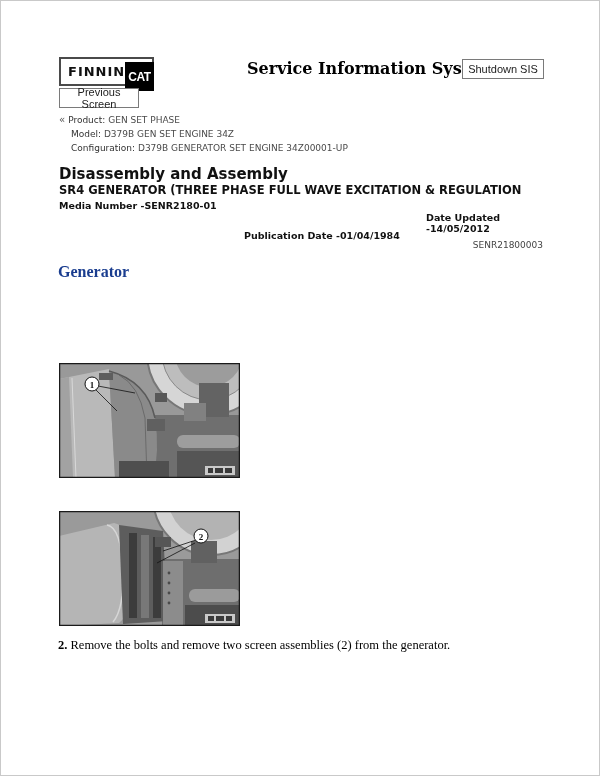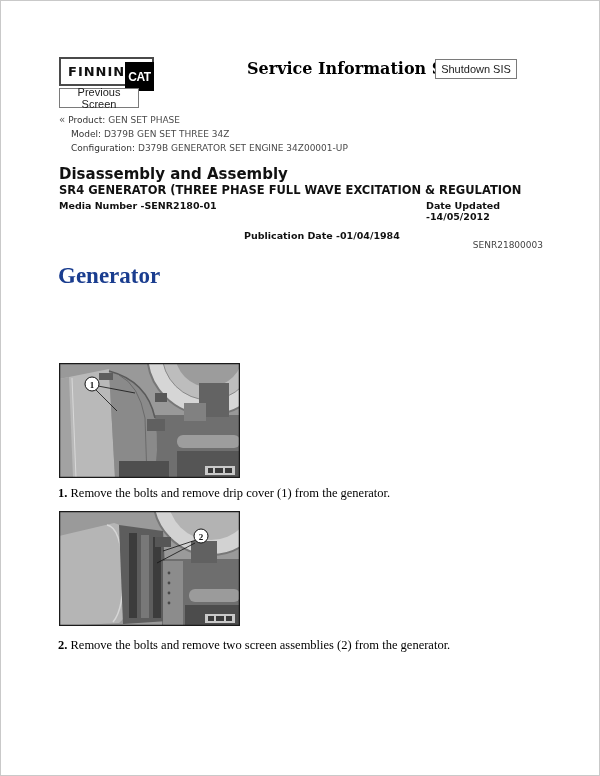--- a/index.html
+++ b/index.html
@@ -29,43 +29,43 @@
   }
   .sis-title {
     left:246px; top:58px; font-family:"DejaVu Serif", serif;
     font-weight:bold; font-size:16px; color:#000; white-space:nowrap;
   }
   .btn {
     background:#fff; border:1px solid #7a7a7a; color:#222;
     font-family:"Liberation Sans", sans-serif; font-size:11px;
     display:flex; align-items:center; justify-content:center; cursor:pointer;
   }
-  .btn-shutdown { left:434px; top:58px; width:82px; height:20px; }
+  .btn-shutdown { left:461px; top:58px; width:82px; height:20px; }
   .btn-prev     { left:58px;  top:87px; width:80px; height:20px; }
 
   
   .prod-block { left:58px; top:112px; font-size:9px; line-height:14px; }
   .prod-row { white-space:nowrap; }
   .prod-row .lbl { font-weight:normal; color:#333; }
   .prod-row .val { color:#4a4a4a; }
   .chev { color:#555; font-size:10px; margin-right:3px; }
   .indent { padding-left:12px; }
 
   
   .doc-section { left:58px; top:164px; font-weight:bold; font-size:15px; color:#111; }
   .doc-title   { left:58px; top:182px; font-weight:bold; font-size:11.5px; color:#111; white-space:nowrap; }
   .meta-row    { left:58px; top:199px; width:484px; font-weight:bold; font-size:9.5px; color:#111; }
   .meta-pub { position:absolute; left:185px; top:0;margin-top:30px; }
-  .meta-upd { position:absolute; left:367px; top:0; }
+  .meta-upd { position:absolute; left:367px; top:12px; }
   .doc-code { left:0; top:239px; width:542px; text-align:right; font-size:9px; color:#444; }
 
   
   .h-generator {
     left:57px; top:262px; font-family:"Liberation Serif", serif;
-    font-weight:bold; font-size:23px;
+    font-weight:bold; font-size:16px;
   }
   .smcs { left:57px; top:299px; font-family:"Liberation Serif", serif; font-size:12.5px; color:#000; }
   .smcs b { font-weight:bold; }
   .h-remove {
     left:57px; top:325px; font-family:"Liberation Serif", serif;
     font-weight:bold; font-size:18px; color:#000;
   }
   .photo { left:58px; width:181px; height:115px; }
   .photo svg { display:block; width:100%; height:100%; }
   .photo1 { top:362px; }
@@ -97,21 +97,21 @@
   <button class="abs btn btn-shutdown">Shutdown SIS</button>
   <button class="abs btn btn-prev">Previous Screen</button>
 
   <div class="abs prod-block">
     <div class="prod-row">
       <span class="chev">«</span><span class="lbl">Product:</span>
       <span class="val">GEN SET PHASE</span>
     </div>
     <div class="prod-row indent">
       <span class="lbl">Model:</span>
-      <span class="val">D379B GEN SET THREE 34Z</span>
+      <span class="val">D379B GEN SET ENGINE 34Z</span>
     </div>
     <div class="prod-row indent">
       <span class="lbl">Configuration:</span>
       <span class="val">D379B GENERATOR SET ENGINE 34Z00001-UP</span>
     </div>
   </div>
 
   <div class="abs doc-section">Disassembly and Assembly</div>
   <div class="abs doc-title">SR4 GENERATOR (THREE PHASE FULL WAVE EXCITATION &amp; REGULATION</div>
   <div class="abs meta-row">
@@ -155,24 +155,20 @@
       <g>
         <rect x="146" y="103" width="30" height="9" fill="#c9c9c9"></rect>
         <rect x="149" y="105" width="5" height="5" fill="#3a3a3a"></rect>
         <rect x="156" y="105" width="8" height="5" fill="#3a3a3a"></rect>
         <rect x="166" y="105" width="7" height="5" fill="#3a3a3a"></rect>
       </g>
       <rect x="0.5" y="0.5" width="180" height="114" fill="none" stroke="#1a1a1a" stroke-width="1.5"></rect>
     </svg>
   </div>
 
-  <div class="abs step step1">
-    <b>1.</b>
-    <span>Remove the bolts and remove drip cover (1) from the generator.</span>
-  </div>
 
   <div class="abs photo photo2">
     <svg viewBox="0 0 181 115">
       <rect width="181" height="115" fill="#9a9a9a"></rect>
       <circle cx="152" cy="-14" r="58" fill="#d2d2d2" stroke="#777" stroke-width="2"></circle>
       <circle cx="152" cy="-14" r="43" fill="#b3b3b3"></circle>
       <rect x="103" y="48" width="78" height="67" fill="#6e6e6e"></rect>
       <rect x="130" y="78" width="51" height="13" rx="6" fill="#9b9b9b"></rect>
       <rect x="126" y="94" width="55" height="21" fill="#4c4c4c"></rect>
       <rect x="132" y="30" width="26" height="22" fill="#616161"></rect>

